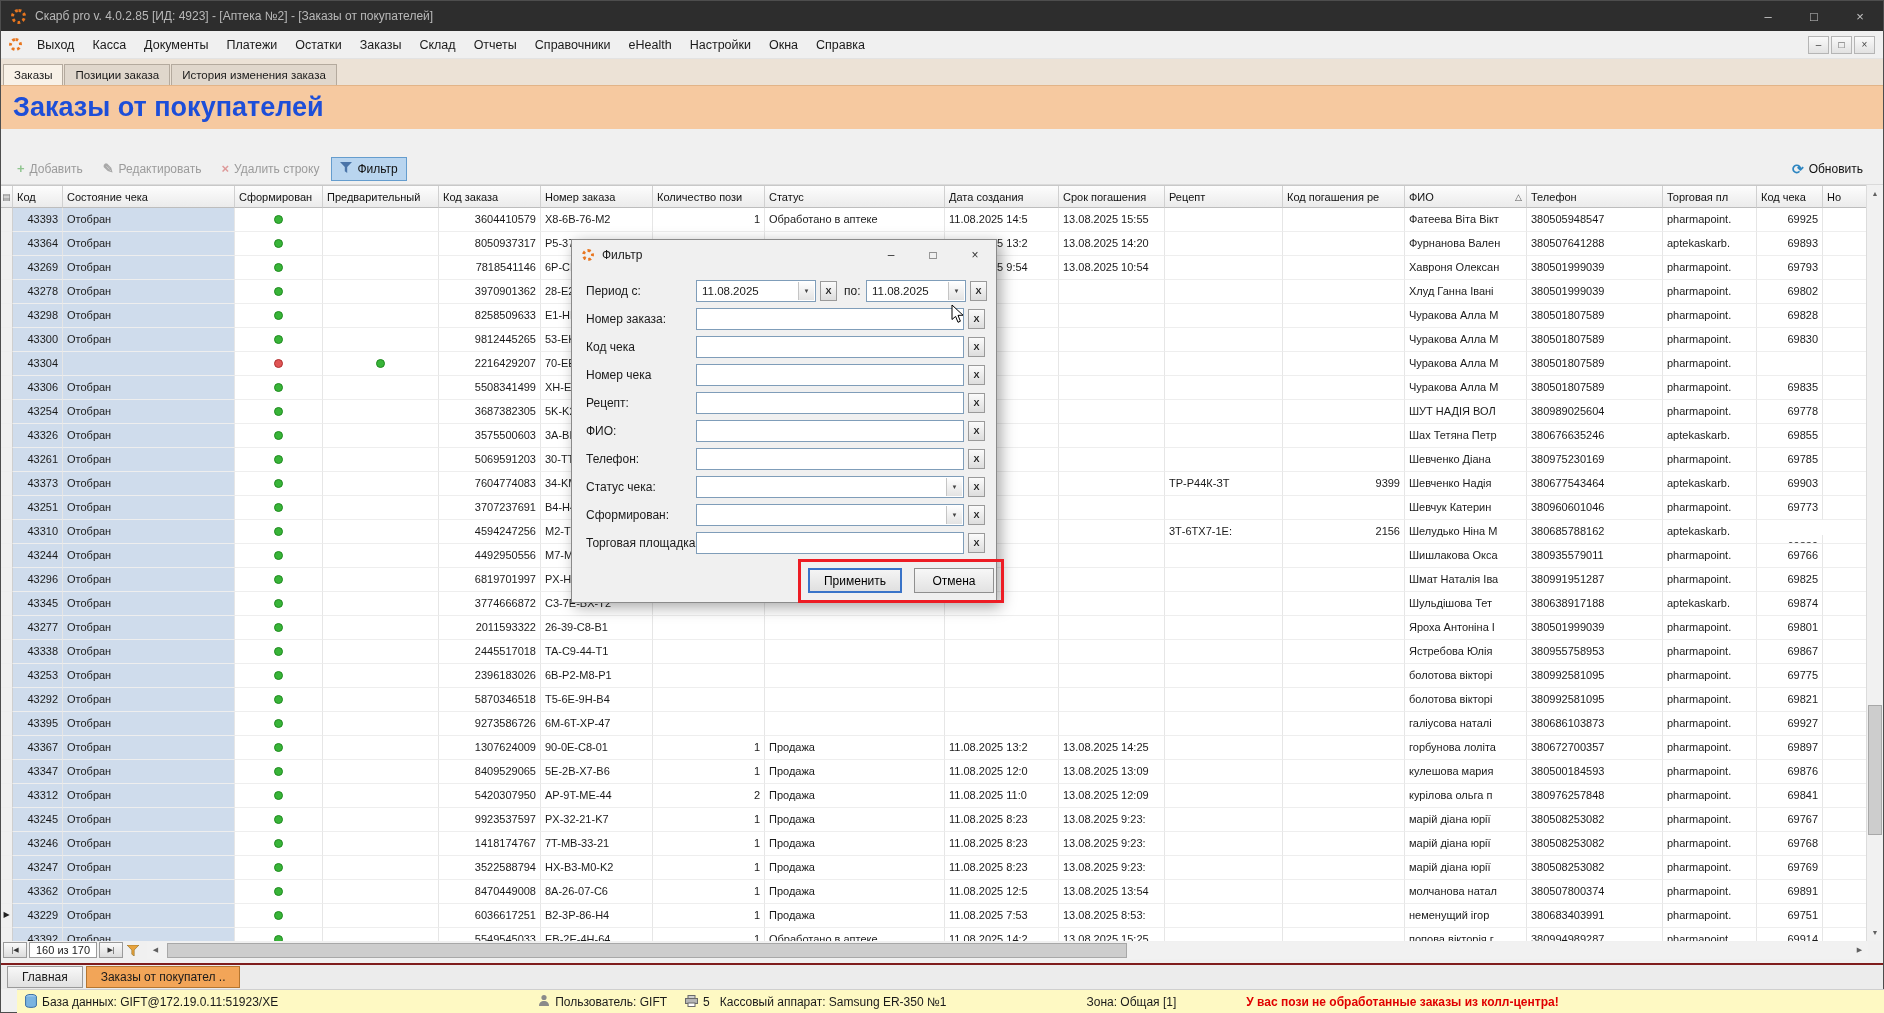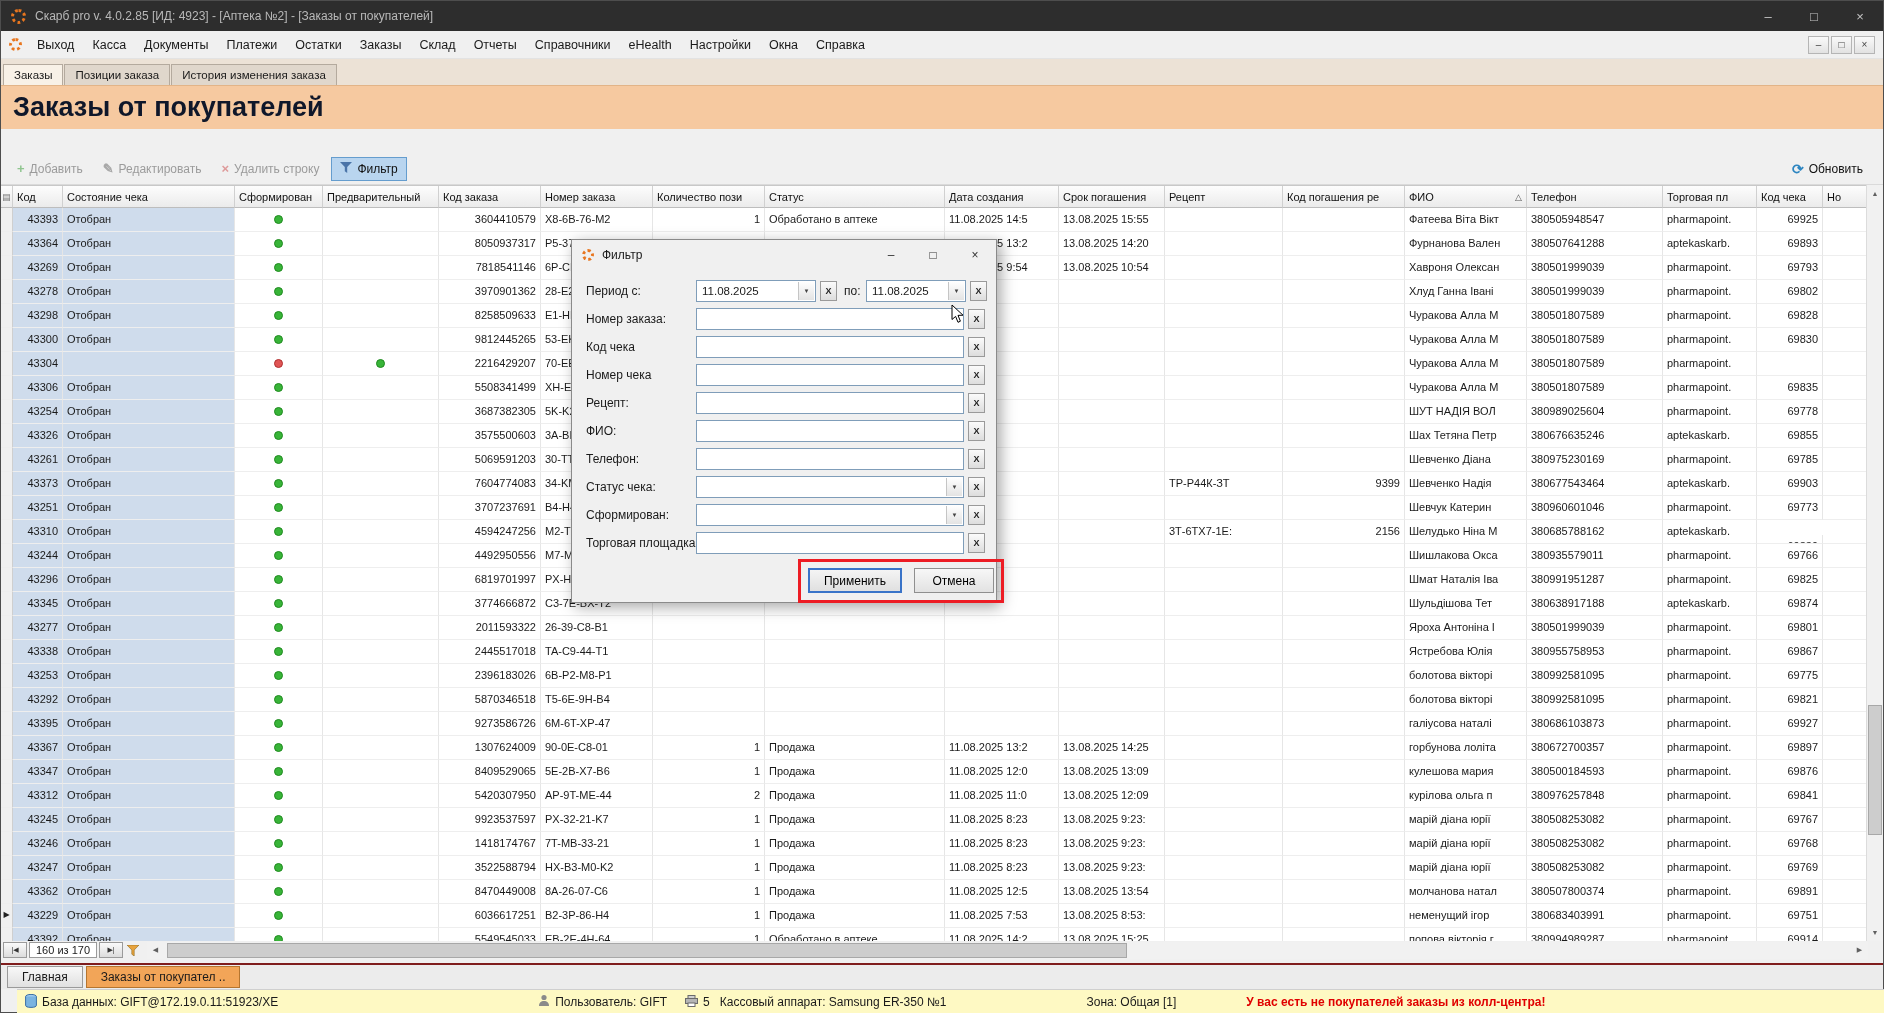--- a/index.html
+++ b/index.html
@@ -23,21 +23,21 @@
   .mdi-controls{margin-left:auto;display:flex;margin-right:8px}
   .mdi-btn{width:21px;height:18px;border:1px solid #b5b5b5;background:linear-gradient(#fafafa,#e2e2e2);font-size:10px;display:flex;align-items:center;justify-content:center;margin-left:2px;color:#444}
 
   
   .doc-tabs{position:absolute;left:0;top:58px;width:100%;height:26px;background:#ece2d6;display:flex;align-items:flex-end;padding-left:2px}
   .doc-tab{padding:4px 10px;font-size:11.5px;background:#e0d7cc;border:1px solid #b4aa9e;border-bottom:none;margin-right:1px;white-space:nowrap}
   .doc-tab.active{background:#f8f1e7}
 
   
   .page-header{position:absolute;left:0;top:84px;width:100%;height:44px;background:#f6c9a0;display:flex;align-items:center;padding-left:12px;border-top:1px solid #e2b488}
-  .page-header h1{font-size:27px;font-weight:bold;color:#0f172a}
+  .page-header h1{font-size:27px;font-weight:bold;color:#1d4ed8}
 
   
   .search-row{position:absolute;left:0;top:128px;width:100%;height:24px;background:#f0f0f0;padding:1px 2px}
   .search-input{width:100%;height:22px;background:#fff;border:1px solid #b2b2b2;color:#9a9a9a;font-size:12px;line-height:20px;padding-left:6px}
 
   
   .toolbar{position:absolute;left:0;top:152px;width:100%;height:32px;background:#f0f0f0;display:flex;align-items:center;padding:0 8px;border-bottom:1px solid #dadada}
   .tb-btn{display:flex;align-items:center;gap:5px;padding:4px 8px;font-size:12px;margin-right:4px;white-space:nowrap}
   .tb-btn.disabled{color:#9b9b9b}
   .tb-ico{font-size:13px;font-weight:bold}
@@ -919,21 +919,21 @@
           </svg></span>
       <span data-name="printer-count">5</span>
     </div>
     <div class="sb-sec" style="margin-left:10px" data-name="cash-register-status">
       <span data-name="cash-register-label">Кассовый аппарат: Samsung ER-350 №1</span>
     </div>
     <div class="sb-sec" style="margin-left:140px" data-name="zone-status">
       <span data-name="zone-label">Зона: Общая [1]</span>
     </div>
     <div class="sb-sec sb-alert" style="margin-left:70px" data-name="call-center-alert">
-      <span data-name="alert-label">У вас есть не покупателей заказы из колл-центра!</span>
+      <span data-name="alert-label">У вас пози не обработанные заказы из колл-центра!</span>
     </div>
   </div>
 
   <div class="dialog" data-name="filter-dialog">
     <div class="dlg-title" data-name="filter-dialog-titlebar">
       <span class="logo-ring dlg" data-name="dialog-logo-icon"></span>
       <span class="dlg-title-text" data-name="dialog-title">Фильтр</span>
       <div class="dlg-controls" data-name="dialog-window-controls">
         <span class="dlg-btn" data-name="dialog-minimize-button">–</span>
         <span class="dlg-btn" data-name="dialog-maximize-button">□</span>

